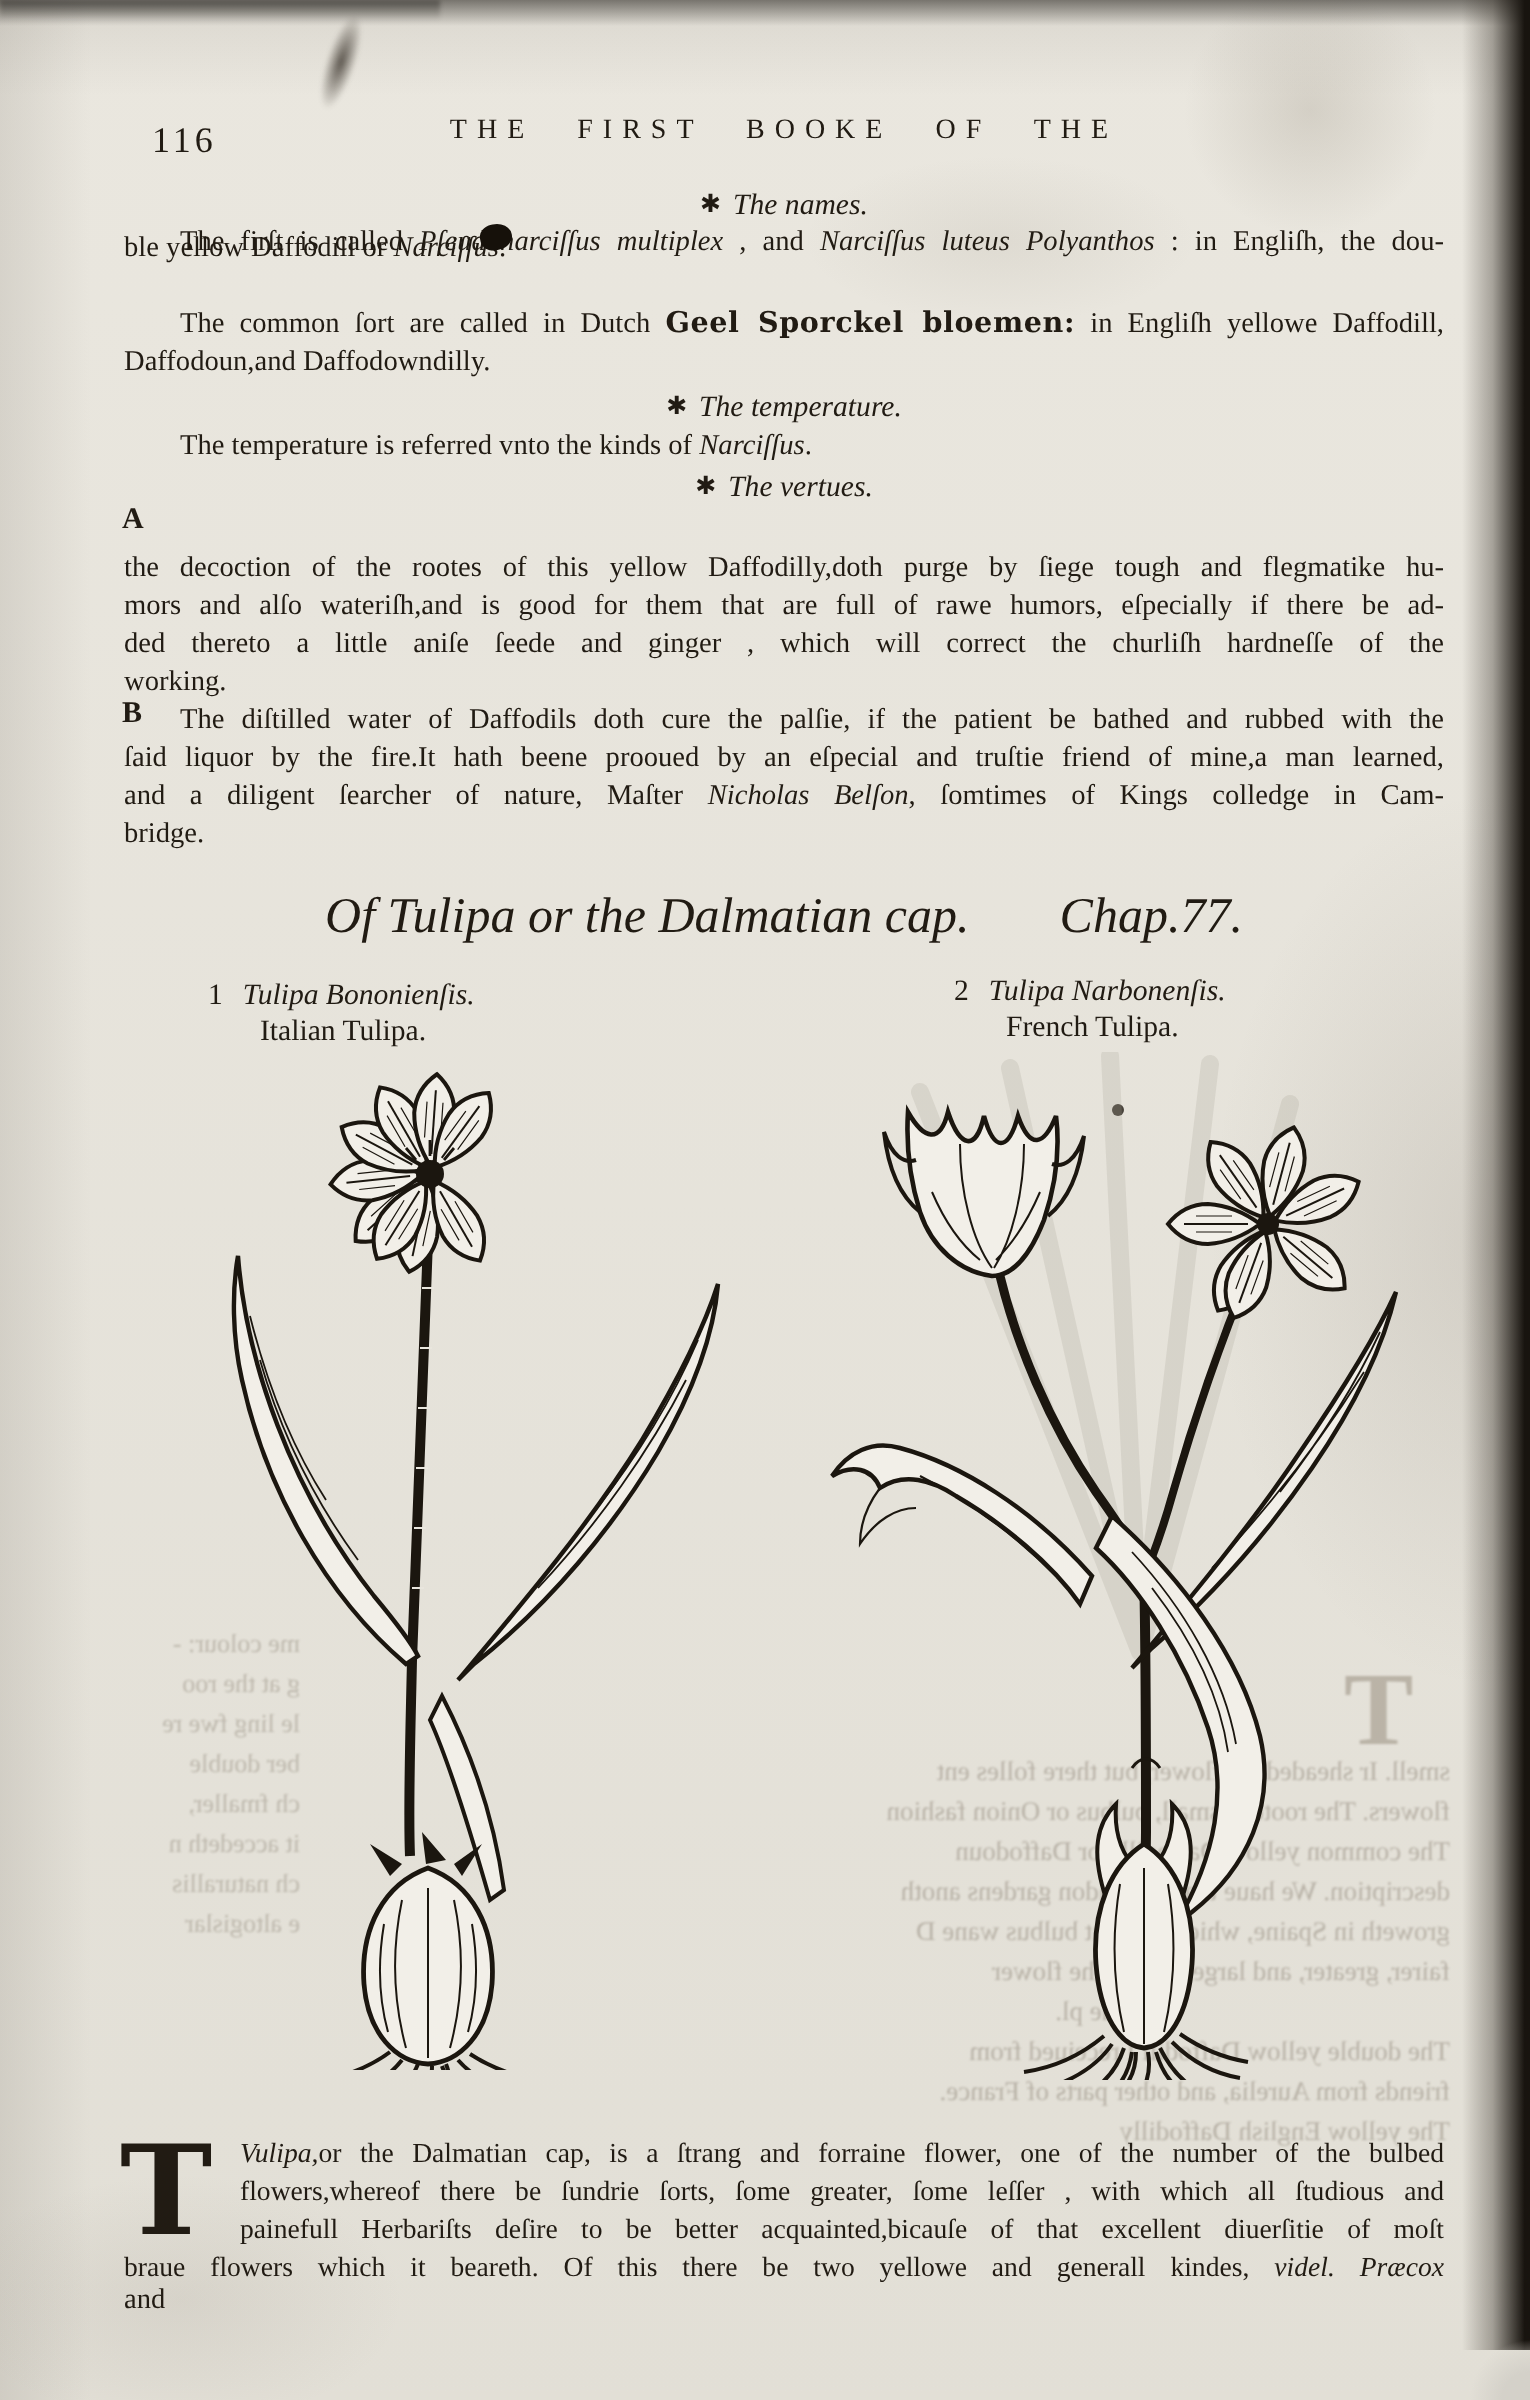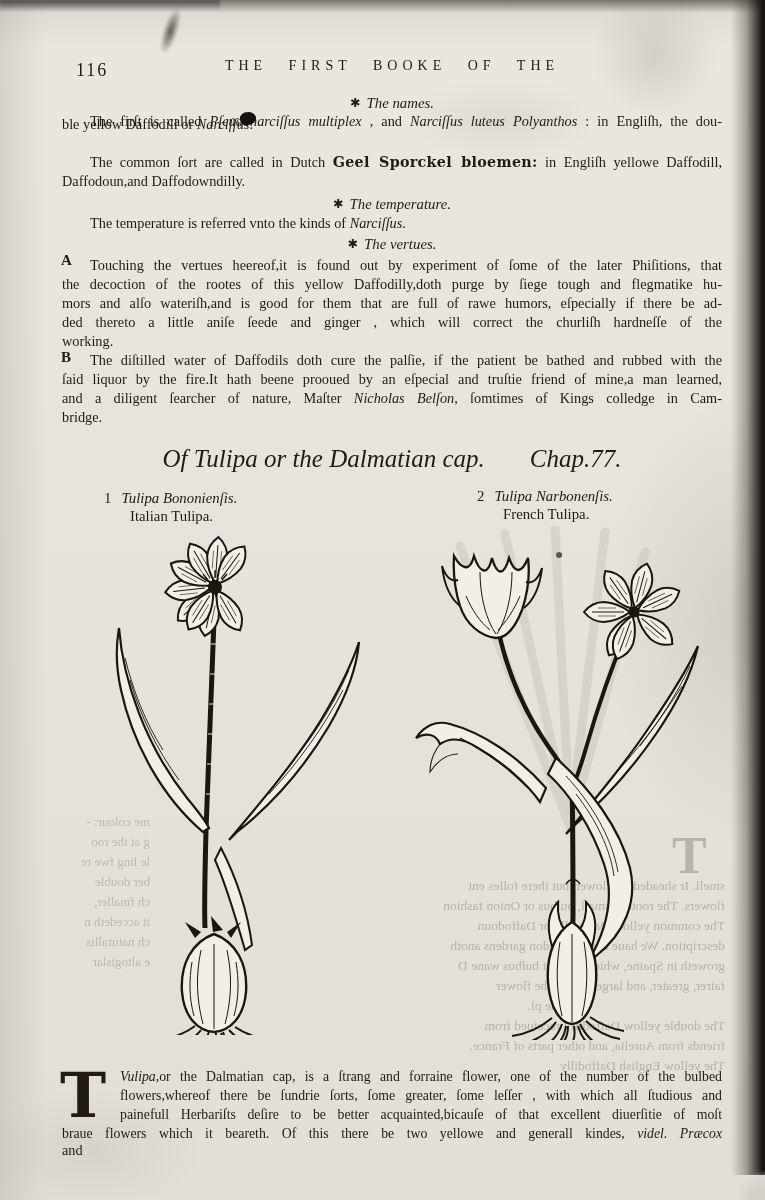--- a/index.html
+++ b/index.html
@@ -128,21 +128,20 @@
     <span class="fleur">✱</span><span>The temperature.</span>
   </div>
   <div class="ln ind nj" style="top:214px">
     <span>The temperature is referred vnto the kinds of </span><span class="it">Narciſſus</span><span>.</span>
   </div>
 
   <div class="sechead" style="top:236px">
     <span class="fleur">✱</span><span>The vertues.</span>
   </div>
   <div class="mgl" style="top:252px">A</div>
-  <div class="ln ind" style="top:256px">Touching the vertues heereof,it is found out by experiment of ſome of the later Phiſitions, that</div>
   <div class="ln" style="top:275px">the decoction of the rootes of this yellow Daffodilly,doth purge by ſiege tough and flegmatike hu-</div>
   <div class="ln" style="top:294px">mors and alſo wateriſh,and is good for them that are full of rawe humors, eſpecially if there be ad-</div>
   <div class="ln" style="top:313px">ded thereto a little aniſe ſeede and ginger , which will correct the churliſh hardneſſe of the</div>
   <div class="ln nj" style="top:332px">working.</div>
 
   <div class="mgl" style="top:349px">B</div>
   <div class="ln ind" style="top:351px">The diſtilled water of Daffodils doth cure the palſie, if the patient be bathed and rubbed with the</div>
   <div class="ln" style="top:370px">ſaid liquor by the fire.It hath beene prooued by an eſpecial and truſtie friend of mine,a man learned,</div>
   <div class="ln" style="top:389px">
     <span>and a diligent ſearcher of nature, Maſter </span><span class="it">Nicholas Belſon</span><span>, ſomtimes of Kings colledge in Cam-</span>

